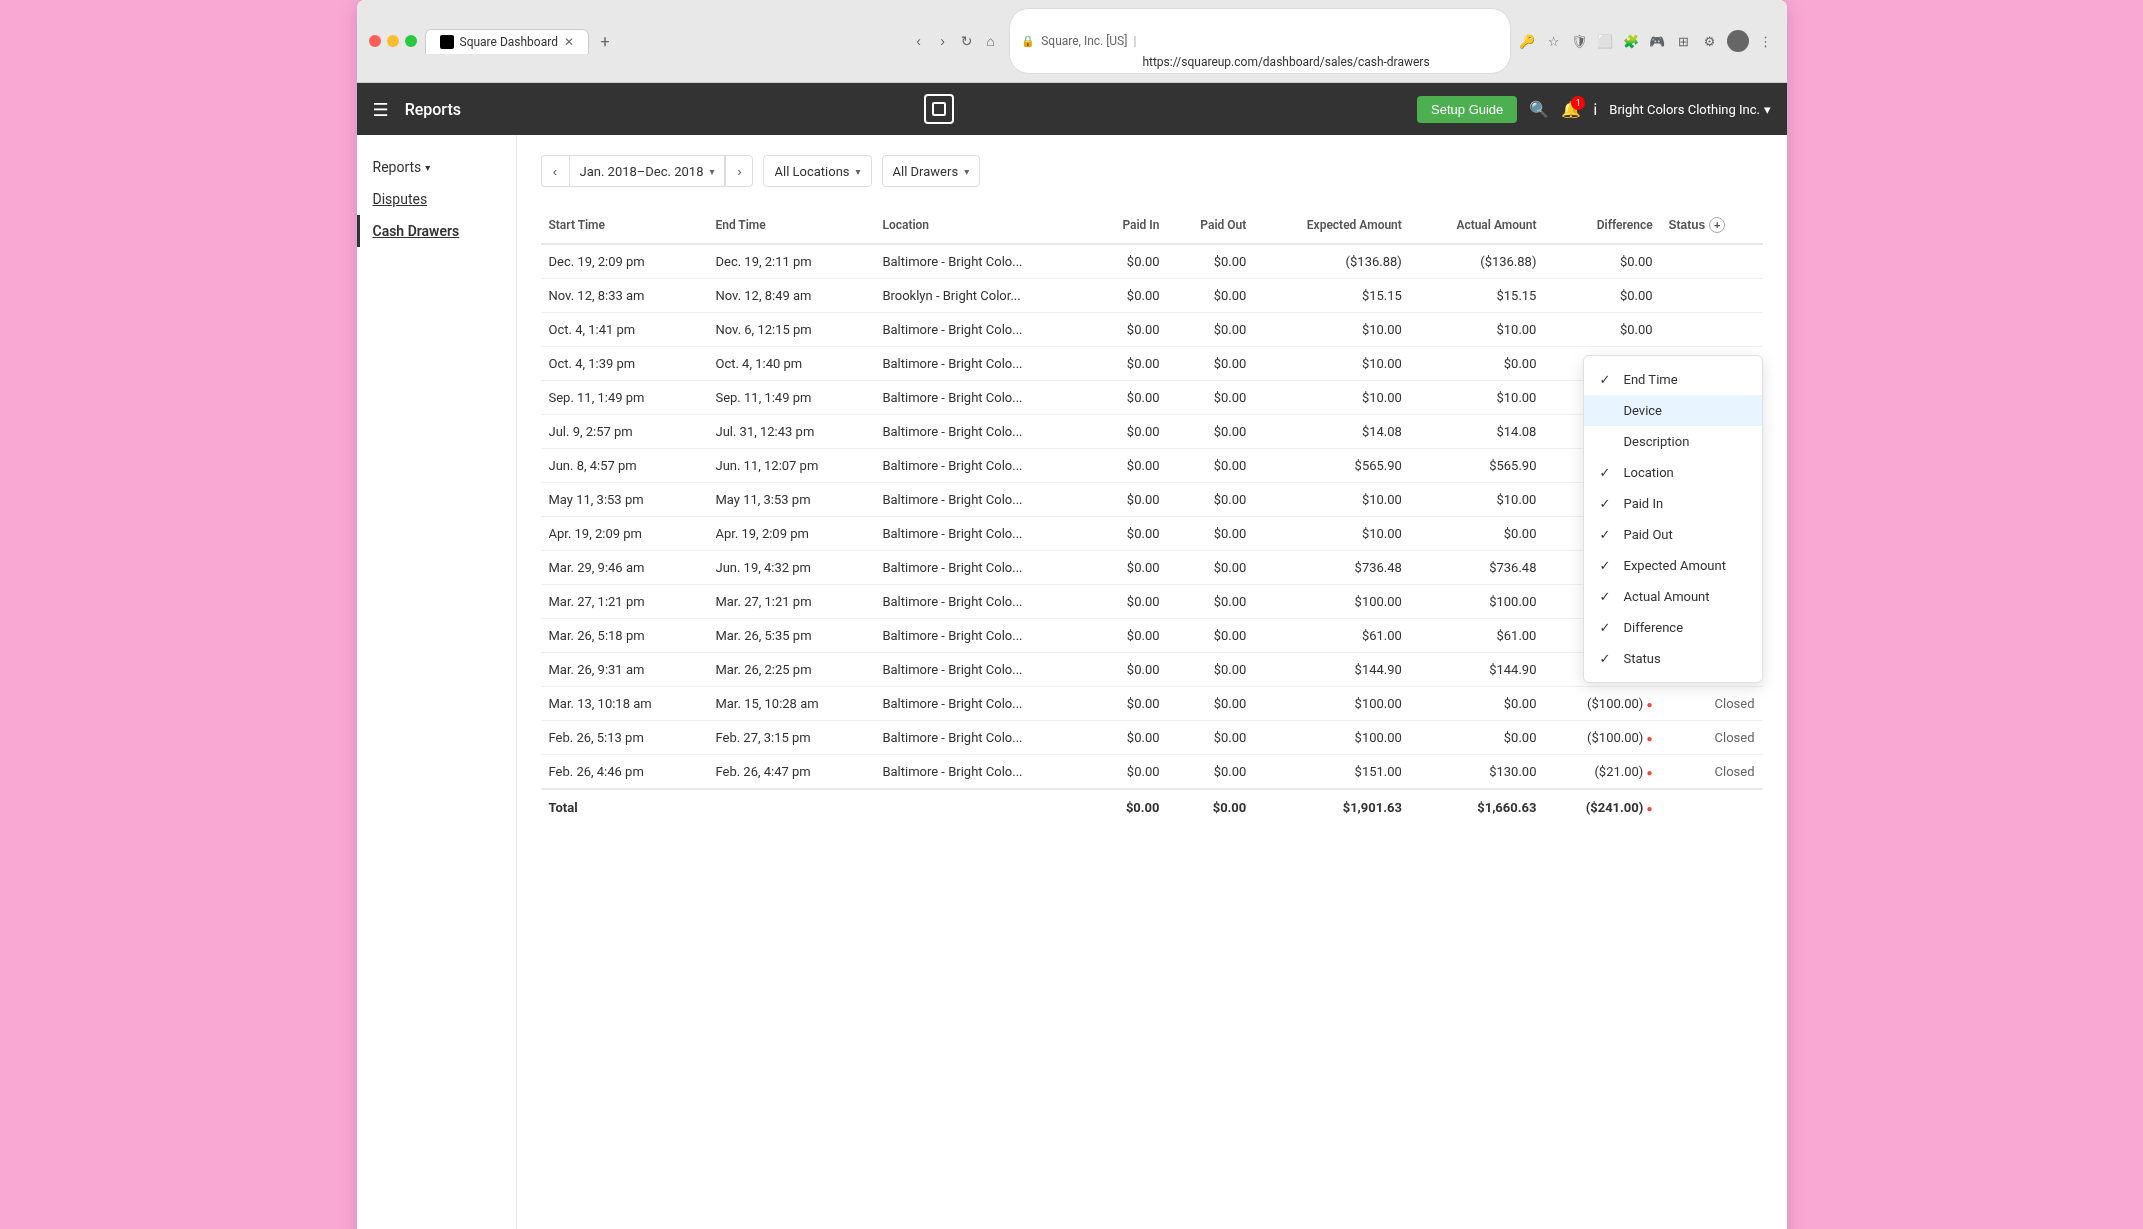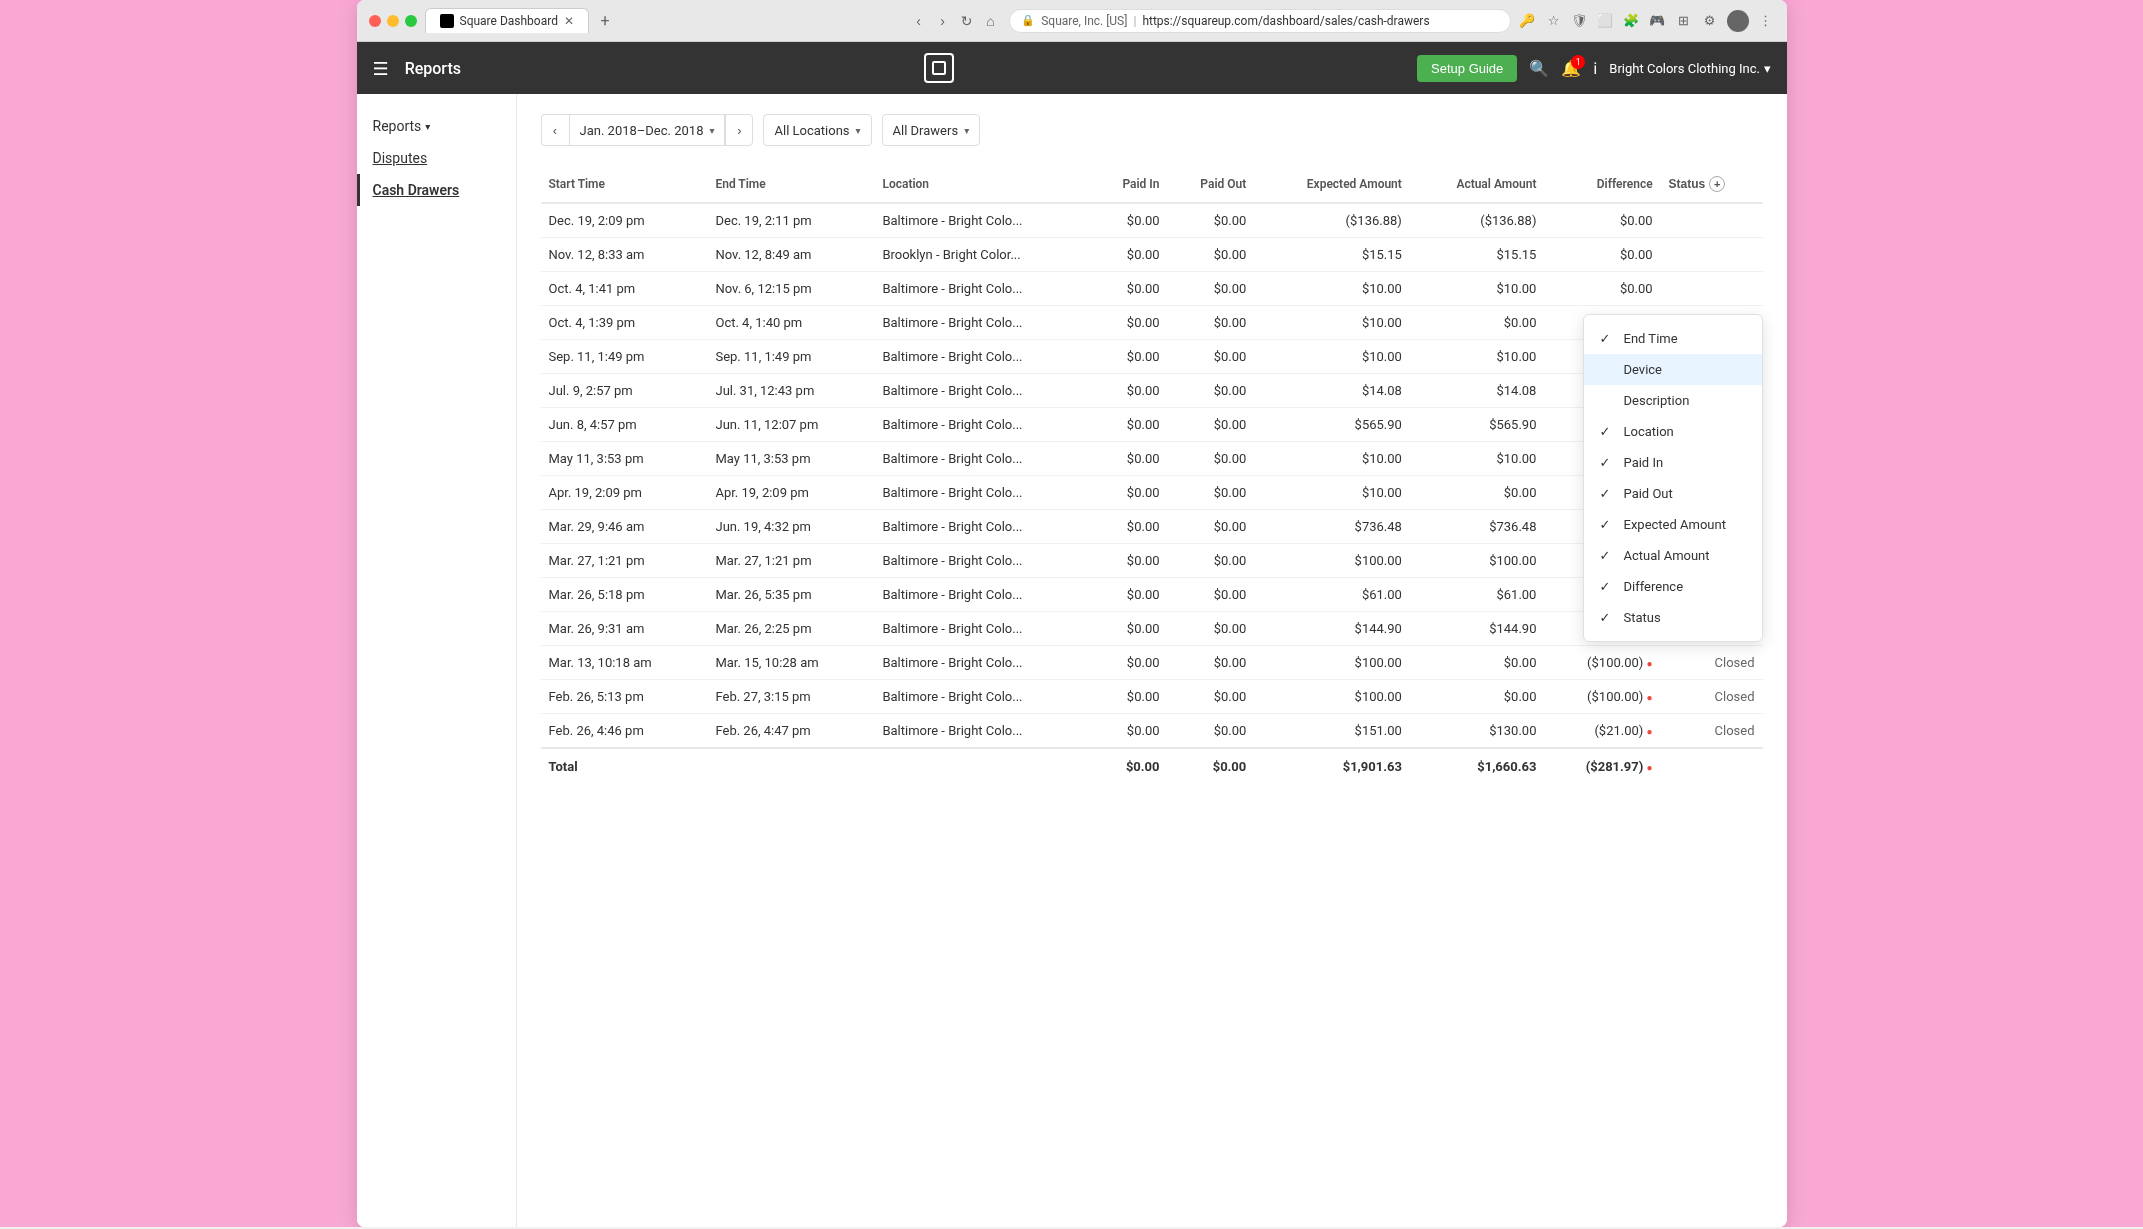--- a/index.html
+++ b/index.html
@@ -113,21 +113,21 @@
       <div class="nav-btns">
         <button class="nav-btn">‹</button>
         <button class="nav-btn">›</button>
         <button class="nav-btn">↻</button>
         <button class="nav-btn">⌂</button>
       </div>
       <div class="address-bar">
         <span class="lock-icon">🔒</span>
         <span style="color:#666;font-size:12px;">Square, Inc. [US]</span>
         <span style="color:#aaa;">|</span>
-        <span style="font-size:12px;color:#333;">https://squareup.com/dashboard/sales/cash-drawers</span>
+        <span style="font-size:12px;color:#333;margin-top:42px;">https://squareup.com/dashboard/sales/cash-drawers</span>
       </div>
       <div class="browser-actions">
         <div class="browser-action-icon">🔑</div>
         <div class="browser-action-icon">☆</div>
         <div class="browser-action-icon">🛡</div>
         <div class="browser-action-icon">⬜</div>
         <div class="browser-action-icon">🧩</div>
         <div class="browser-action-icon">🎮</div>
         <div class="browser-action-icon">⊞</div>
         <div class="browser-action-icon">⚙</div>
@@ -398,21 +398,21 @@
             <tfoot>
               <tr>
                 <td>Total</td>
                 <td></td>
                 <td></td>
                 <td class="right">$0.00</td>
                 <td class="right">$0.00</td>
                 <td class="right">$1,901.63</td>
                 <td class="right">$1,660.63</td>
                 <td class="right">
-                  <span>($281.97)</span>
+                  <span>($241.00)</span>
                   <span class="red-dot"> ●</span>
                 </td>
                 <td></td>
               </tr>
             </tfoot>
           </table>
         </div>
 
         <div class="dropdown-menu" id="column-dropdown">
         <div class="dropdown-menu-item checked">

